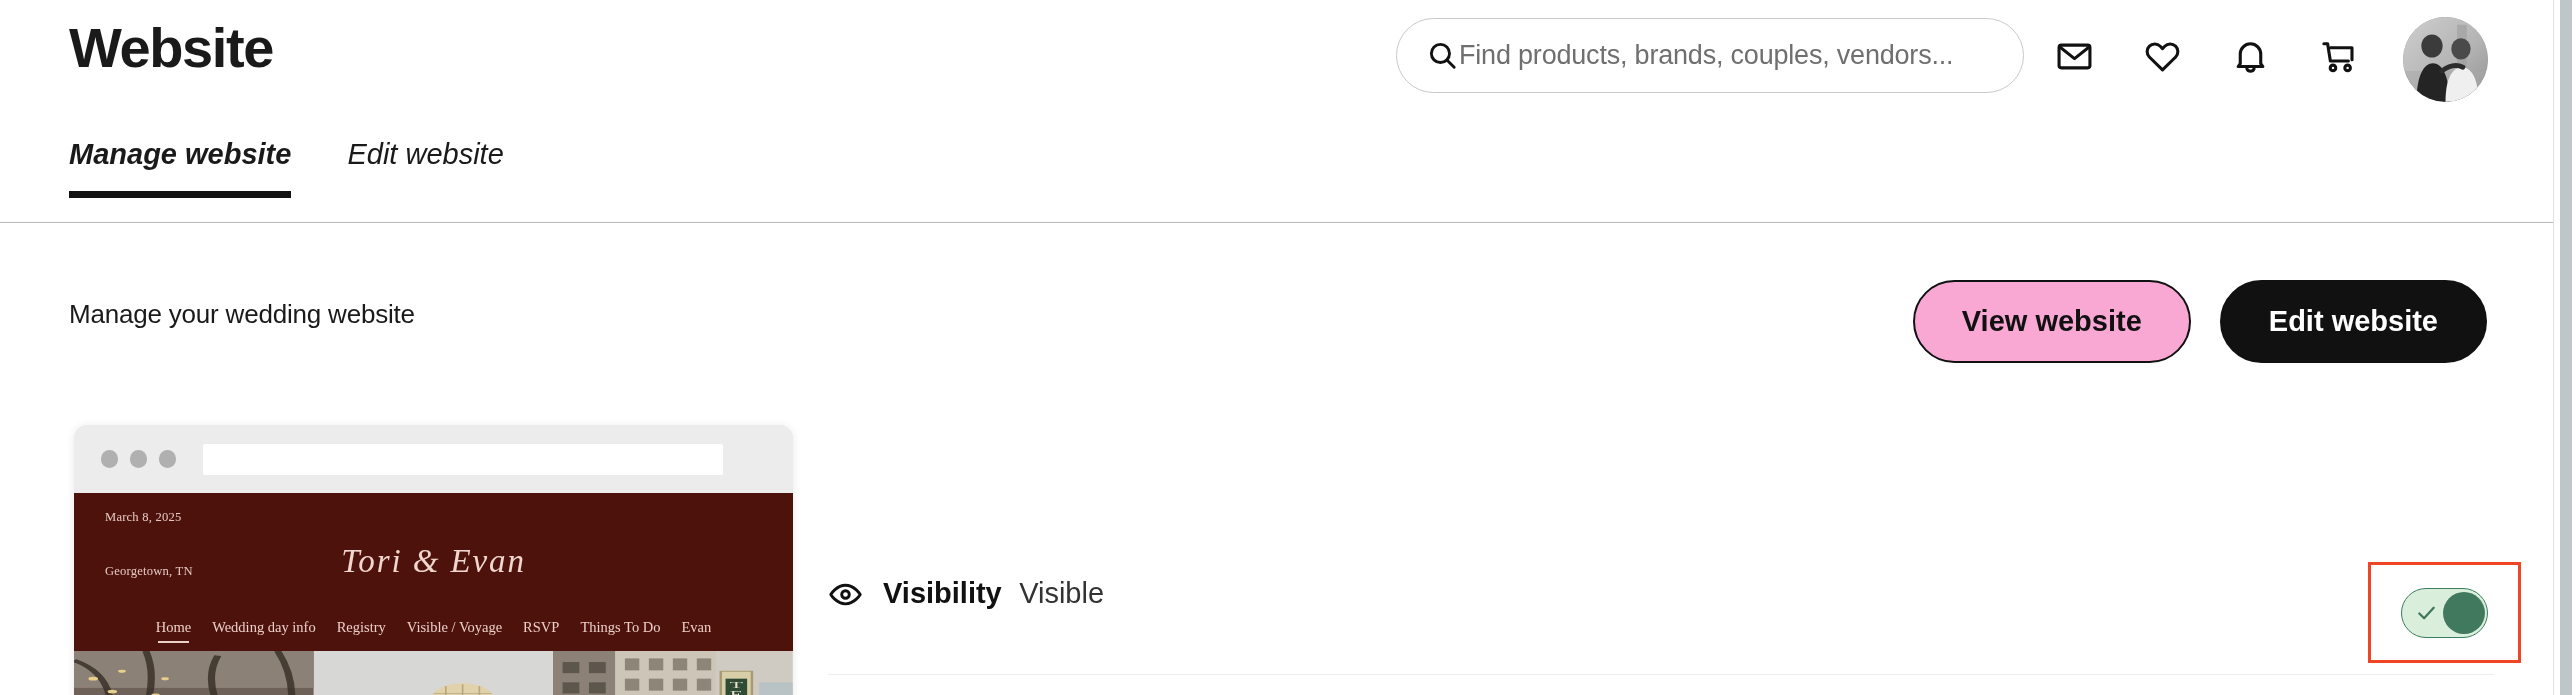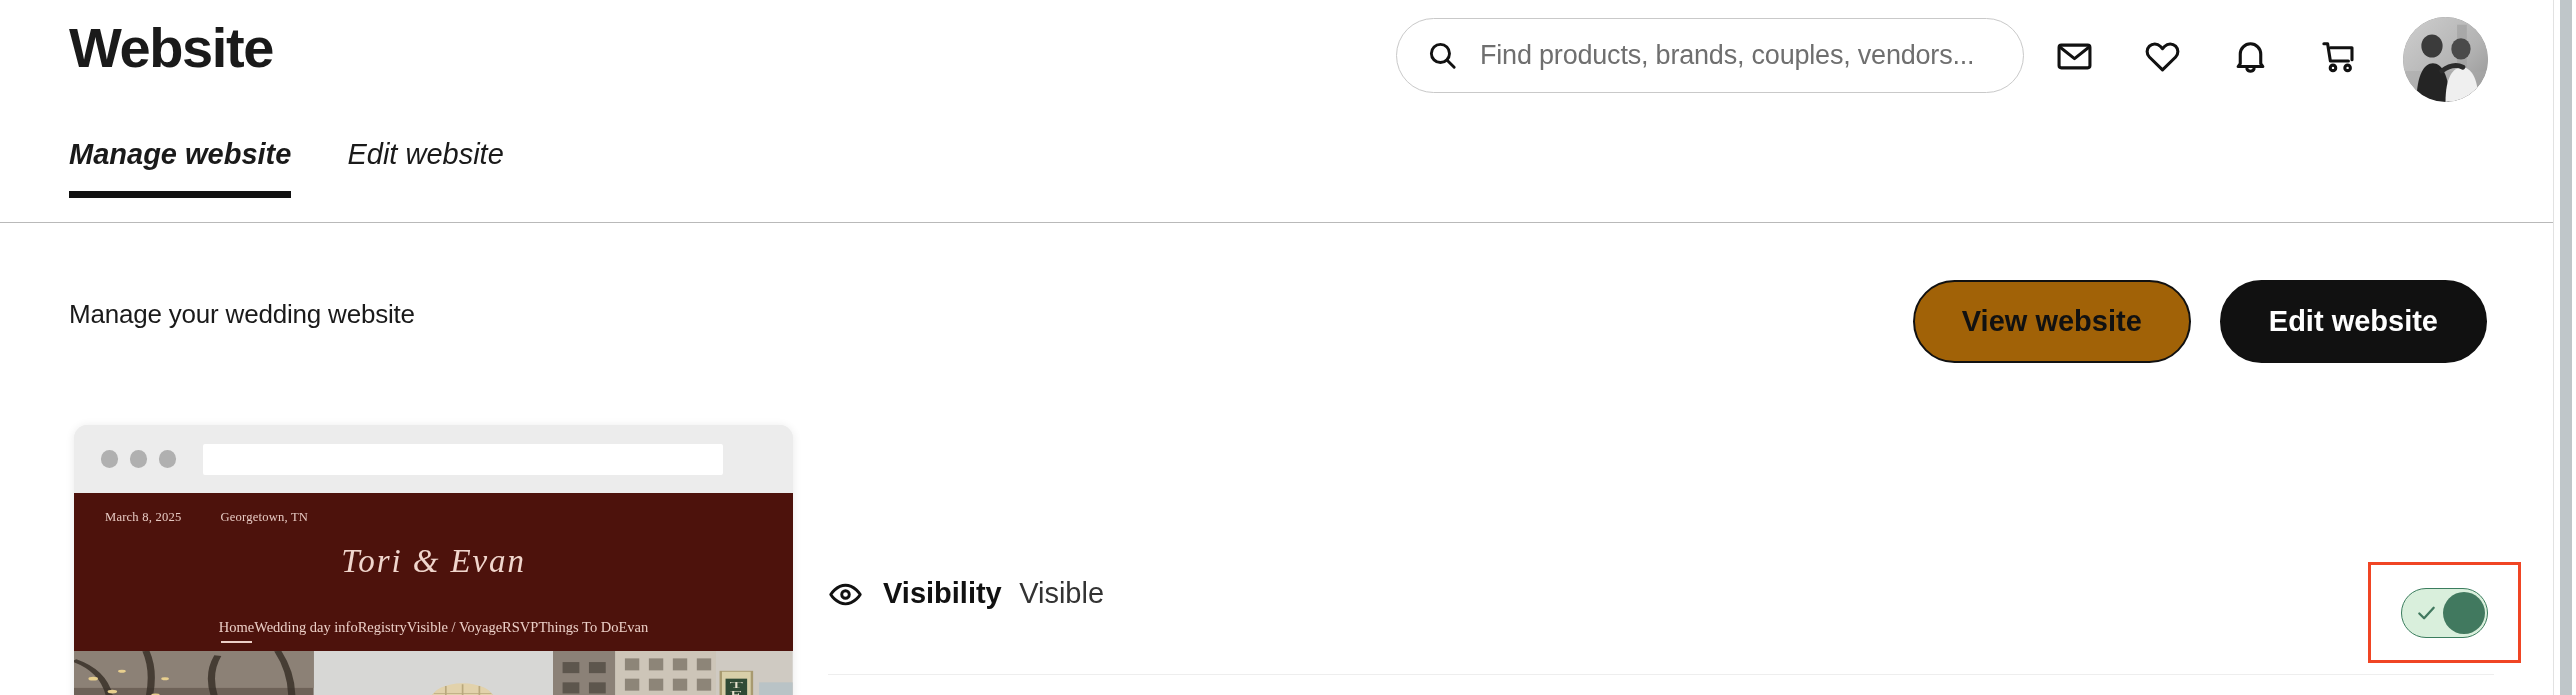--- a/index.html
+++ b/index.html
@@ -44,21 +44,20 @@
     width: 628px; height: 75px;
     border: 1.5px solid #c9c9c9;
     border-radius: 39px;
     display: flex;
     align-items: center;
     padding: 0 29px;
     background: #fff;
   }
   .search-icon { flex: 0 0 auto; display: flex; align-items: center; }
   .search-placeholder {
-    margin-left: 21px;
     font-size: 27px;
     color: #6f6f6f;
     white-space: nowrap;
     letter-spacing: -0.2px;
   }
 
   
   .hdr-icons {
     position: absolute;
     left: 2055px; top: 37px;
@@ -124,21 +123,21 @@
     border-radius: 42px;
     display: flex;
     align-items: center;
     justify-content: center;
     padding: 0 47px;
     font-size: 29px;
     font-weight: 700;
     cursor: pointer;
     white-space: nowrap;
   }
-  .btn-outline { background: #a16207; color: #111; border: 2.4px solid #111; }
+  .btn-outline { background: #f9a8d4; color: #111; border: 2.4px solid #111; }
   .btn-solid { background: #111111; color: #ffffff; border: 2.4px solid #111111; }
 
   
   .preview {
     position: absolute;
     left: 74px; top: 425px;
     width: 719px;
     height: 309px;
     border-radius: 13.5px 13.5px 0 0;
     overflow: hidden;
@@ -165,36 +164,38 @@
   .prev-site { background: #4d120c; height: 158px; position: relative; }
   .site-meta {
     position: absolute;
     left: 31px; top: 17.4px;
     display: flex;
     gap: 39px;
     font-family: "Liberation Serif", serif;
     font-size: 12.6px;
     color: #e6c9c2;
     letter-spacing: 0.2px;
+    flex-direction: column;
   }
   .site-names {
     position: absolute;
     left: 0; right: 0; top: 50px;
     text-align: center;
     font-family: "Liberation Serif", serif;
     font-style: italic;
     font-size: 33px;
     color: #f0d6cd;
     letter-spacing: 1.9px;
   }
   .site-nav {
     position: absolute;
     left: 0; right: 0; bottom: 15.4px;
     display: flex;
     justify-content: center;
+    gap: 21px;
     font-family: "Liberation Serif", serif;
     font-size: 14.5px;
     color: #eccfc7;
   }
   .site-nav span { position: relative; white-space: nowrap; }
   .site-nav span.active::after {
     content: "";
     position: absolute;
     left: 1.9px; right: 1.9px; bottom: -7.7px;
     height: 1.9px; background: #eccfc7;

